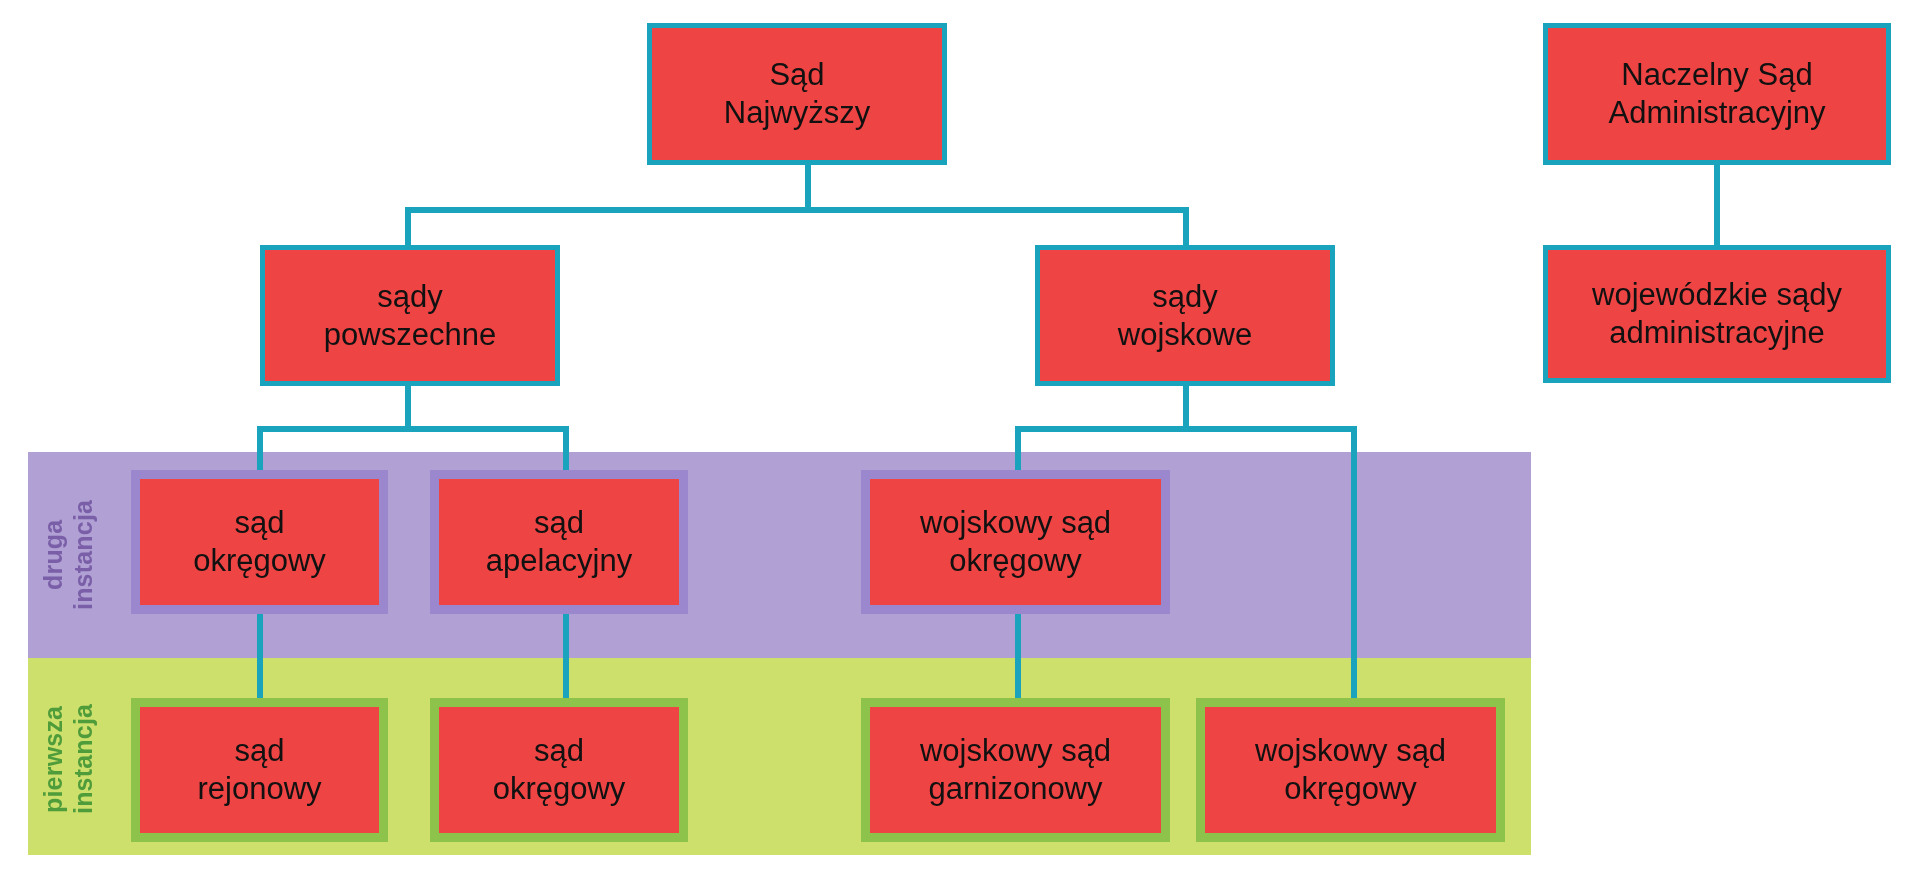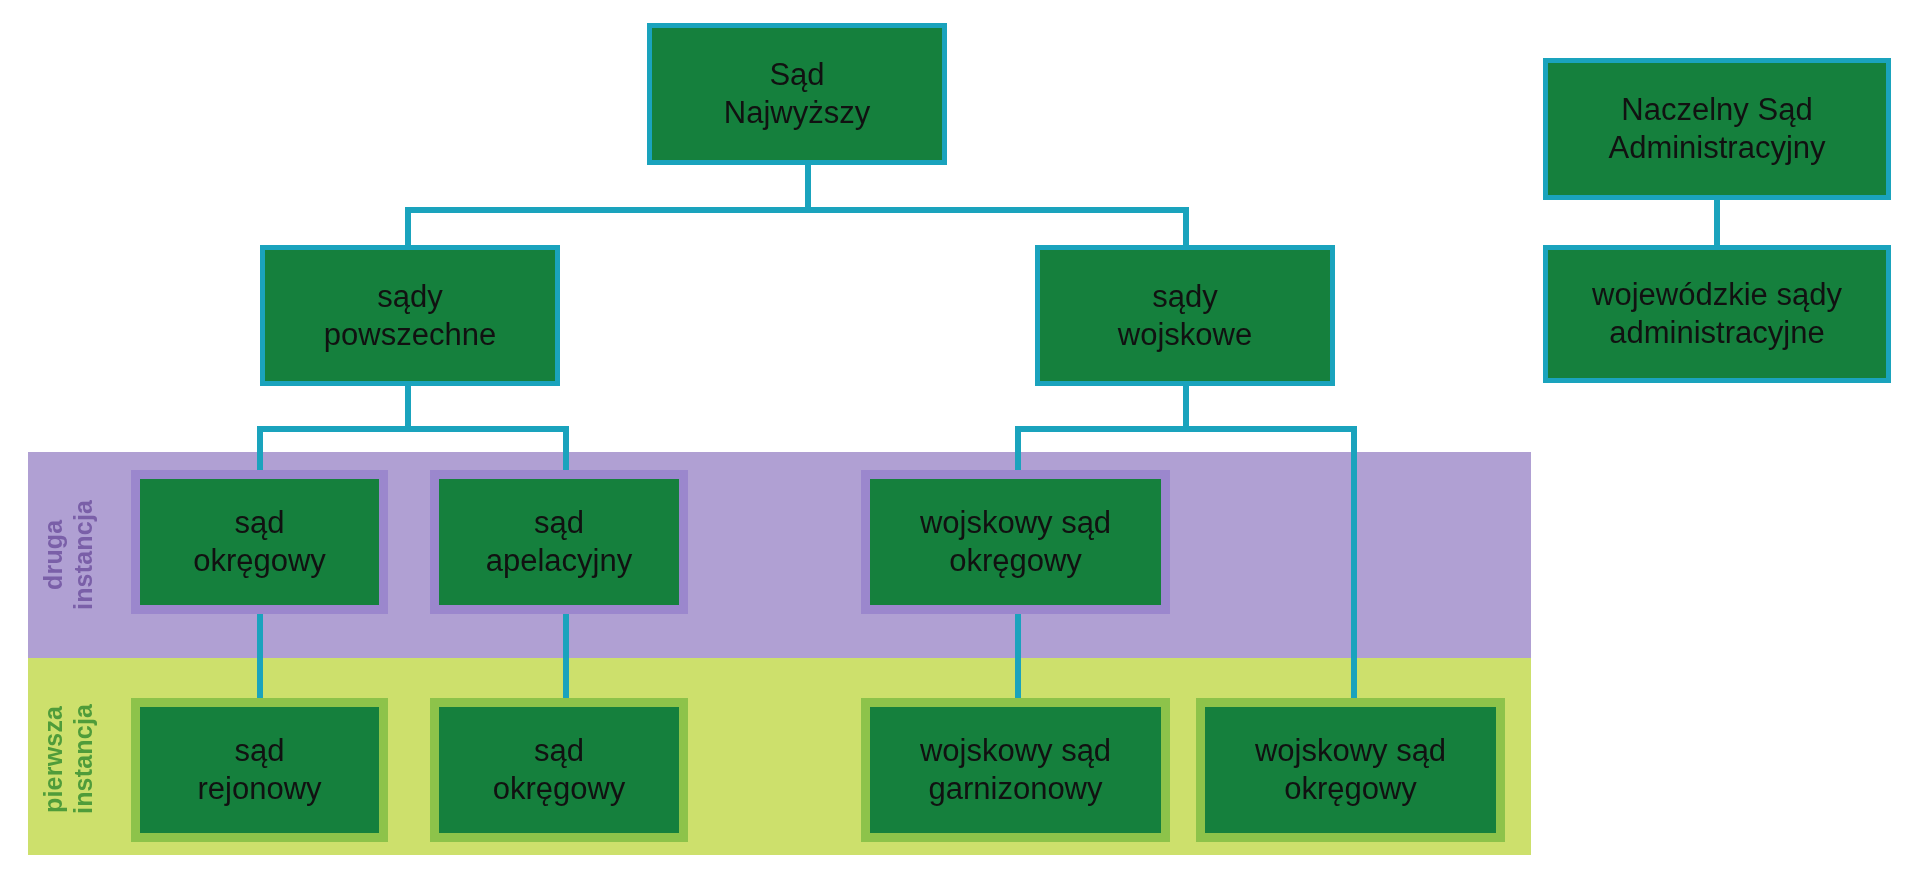--- a/index.html
+++ b/index.html
@@ -15,21 +15,21 @@
     letter-spacing:0.2px;
     writing-mode:vertical-rl;
     transform:rotate(180deg);
     text-align:center;
     white-space:pre;
   }
 
   .node{
     position:absolute;
     box-sizing:border-box;
-    background:#15803d;
+    background:#ef4444;
     display:flex;
     align-items:center;
     justify-content:center;
     text-align:center;
     color:#111111;
     font-size:31px;
     line-height:38px;
     white-space:pre-line;
     z-index:5;
   }
@@ -76,21 +76,21 @@
 
   <div class="line vline" style="left:257px;top:610px;height:95px;"></div>
   <div class="line vline" style="left:563px;top:610px;height:95px;"></div>
   <div class="line vline" style="left:1015px;top:610px;height:95px;"></div>
 
   <div class="line vline" style="left:1714px;top:160px;height:88px;"></div>
 
   <div class="node teal" style="left:647px;top:23px;width:300px;height:142px;">Sąd
 Najwyższy</div>
 
-  <div class="node teal" style="left:1543px;top:23px;width:348px;height:142px;margin-top:35px;">Naczelny Sąd
+  <div class="node teal" style="left:1543px;top:23px;width:348px;height:142px;">Naczelny Sąd
 Administracyjny</div>
 
   <div class="node teal" style="left:260px;top:245px;width:300px;height:141px;">sądy
 powszechne</div>
 
   <div class="node teal" style="left:1035px;top:245px;width:300px;height:141px;">sądy
 wojskowe</div>
 
   <div class="node teal" style="left:1543px;top:245px;width:348px;height:138px;">wojewódzkie sądy
 administracyjne</div>

